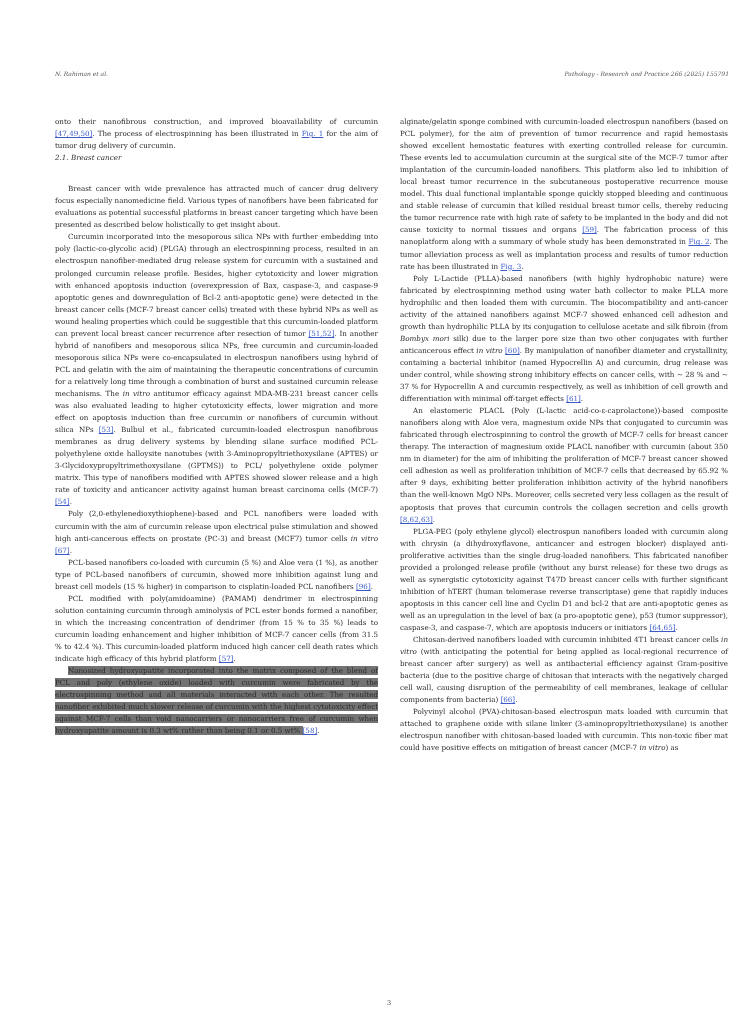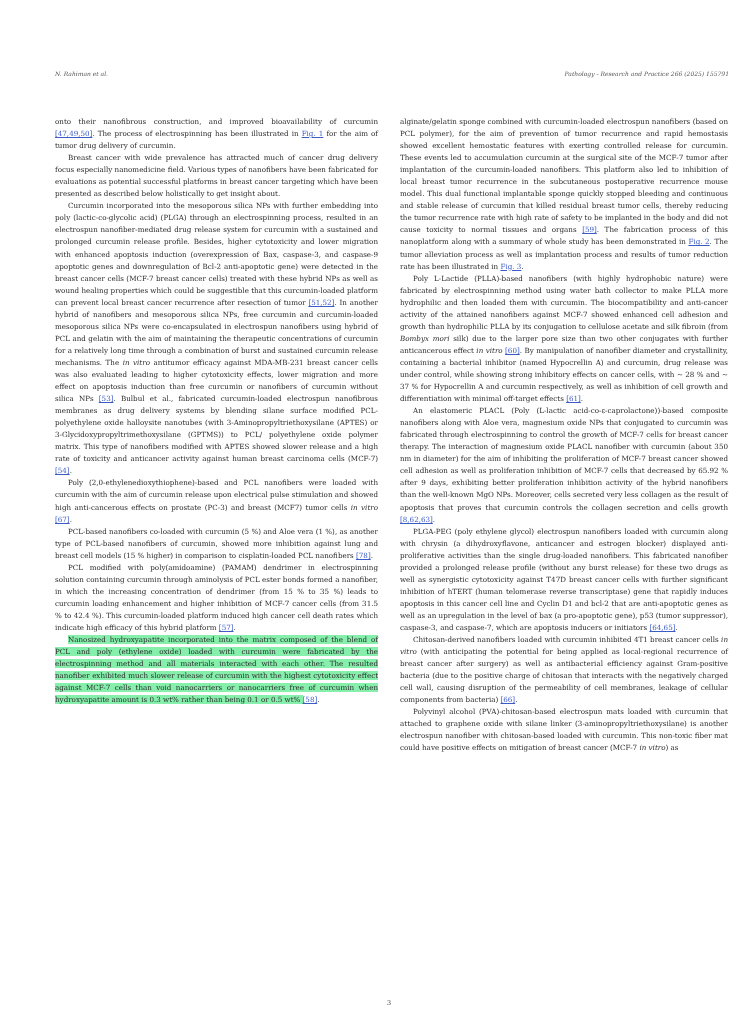--- a/index.html
+++ b/index.html
@@ -11,43 +11,44 @@
   .col { position: absolute; top: 76px; font-size: 7.15px; line-height: 12.05px; text-align: justify;
          hyphens: auto; margin-top: 40px; }
   .col-left { left: 55px; width: 323px; }
   .col-right { left: 400px; width: 328px; }
   .col p { margin: 0; text-indent: 13px; }
   .col p.noindent { text-indent: 0; }
   .sec-title { font-weight: bold; font-size: 7.6px; line-height: 12.5px; margin: 19px 0 12px 0 !important;
                text-indent: 0 !important; color: #1e1e1e; }
   .subsec-title { font-style: italic; margin: 0 0 19px 0 !important; text-indent: 0 !important; }
   .ref { color: #3b5bc7; text-decoration: underline; }
-  .hl { background: #86efac; }
+  .hl { background: #737373; }
   i { }
   .page-num { position: absolute; top: 999px; left: 387px; font-size: 6.5px; color: #444; }
 </style>
 </head>
 <body>
 
 <div>
   <div class="running-head rh-left">N. Rahiman et al.</div>
   <div class="running-head rh-right">Pathology - Research and Practice 266 (2025) 155791</div>
 </div>
 
 <div class="col col-left">
   <p class="noindent"><span>onto their nanofibrous construction, and improved bioavailability of curcumin </span><a class="ref">[47,49,50]</a><span>. The process of electrospinning has been illustrated in </span><a class="ref">Fig. 1</a><span> for the aim of tumor drug delivery of curcumin.</span></p>
 
+  <p class="subsec-title">2.1.  Breast cancer</p>
 
   <p>Breast cancer with wide prevalence has attracted much of cancer drug delivery focus especially nanomedicine field. Various types of nanofibers have been fabricated for evaluations as potential successful platforms in breast cancer targeting which have been presented as described below holistically to get insight about.</p>
 
   <p><span>Curcumin incorporated into the mesoporous silica NPs with further embedding into poly (lactic-co-glycolic acid) (PLGA) through an electrospinning process, resulted in an electrospun nanofiber-mediated drug release system for curcumin with a sustained and prolonged curcumin release profile. Besides, higher cytotoxicity and lower migration with enhanced apoptosis induction (overexpression of Bax, caspase-3, and caspase-9 apoptotic genes and downregulation of Bcl-2 anti-apoptotic gene) were detected in the breast cancer cells (MCF-7 breast cancer cells) treated with these hybrid NPs as well as wound healing properties which could be suggestible that this curcumin-loaded platform can prevent local breast cancer recurrence after resection of tumor </span><a class="ref">[51,52]</a><span>. In another hybrid of nanofibers and mesoporous silica NPs, free curcumin and curcumin-loaded mesoporous silica NPs were co-encapsulated in electrospun nanofibers using hybrid of PCL and gelatin with the aim of maintaining the therapeutic concentrations of curcumin for a relatively long time through a combination of burst and sustained curcumin release mechanisms. The </span><i>in vitro</i><span> antitumor efficacy against MDA-MB-231 breast cancer cells was also evaluated leading to higher cytotoxicity effects, lower migration and more effect on apoptosis induction than free curcumin or nanofibers of curcumin without silica NPs </span><a class="ref">[53]</a><span>. Bulbul et al., fabricated curcumin-loaded electrospun nanofibrous membranes as drug delivery systems by blending silane surface modified PCL-polyethylene oxide halloysite nanotubes (with 3-Aminopropyltriethoxysilane (APTES) or 3-Glycidoxypropyltrimethoxysilane (GPTMS)) to PCL/ polyethylene oxide polymer matrix. This type of nanofibers modified with APTES showed slower release and a high rate of toxicity and anticancer activity against human breast carcinoma cells (MCF-7) </span><a class="ref">[54]</a><span>.</span></p>
 
   <p><span>Poly (2,0-ethylenedioxythiophene)-based and PCL nanofibers were loaded with curcumin with the aim of curcumin release upon electrical pulse stimulation and showed high anti-cancerous effects on prostate (PC-3) and breast (MCF7) tumor cells </span><i>in vitro</i><span> </span><a class="ref">[67]</a><span>.</span></p>
 
-  <p><span>PCL-based nanofibers co-loaded with curcumin (5 %) and Aloe vera (1 %), as another type of PCL-based nanofibers of curcumin, showed more inhibition against lung and breast cell models (15 % higher) in comparison to cisplatin-loaded PCL nanofibers </span><a class="ref">[78]</a><span>.</span></p>
+  <p><span>PCL-based nanofibers co-loaded with curcumin (5 %) and Aloe vera (1 %), as another type of PCL-based nanofibers of curcumin, showed more inhibition against lung and breast cell models (15 % higher) in comparison to cisplatin-loaded PCL nanofibers </span><a class="ref">[96]</a><span>.</span></p>
 
   <p><span>PCL modified with poly(amidoamine) (PAMAM) dendrimer in electrospinning solution containing curcumin through aminolysis of PCL ester bonds formed a nanofiber, in which the increasing concentration of dendrimer (from 15 % to 35 %) leads to curcumin loading enhancement and higher inhibition of MCF-7 cancer cells (from 31.5 % to 42.4 %). This curcumin-loaded platform induced high cancer cell death rates which indicate high efficacy of this hybrid platform </span><a class="ref">[57]</a><span>.</span></p>
 
   <p><span class="hl">Nanosized hydroxyapatite incorporated into the matrix composed of the blend of PCL and poly (ethylene oxide) loaded with curcumin were fabricated by the electrospinning method and all materials interacted with each other. The resulted nanofiber exhibited much slower release of curcumin with the highest cytotoxicity effect against MCF-7 cells than void nanocarriers or nanocarriers free of curcumin when hydroxyapatite amount is 0.3 wt% rather than being 0.1 or 0.5 wt% </span><a class="ref">[58]</a><span>.</span></p>
 
 </div>
 
 <div class="col col-right">
   <p class="noindent"><span>alginate/gelatin sponge combined with curcumin-loaded electrospun nanofibers (based on PCL polymer), for the aim of prevention of tumor recurrence and rapid hemostasis showed excellent hemostatic features with exerting controlled release for curcumin. These events led to accumulation curcumin at the surgical site of the MCF-7 tumor after implantation of the curcumin-loaded nanofibers. This platform also led to inhibition of local breast tumor recurrence in the subcutaneous postoperative recurrence mouse model. This dual functional implantable sponge quickly stopped bleeding and continuous and stable release of curcumin that killed residual breast tumor cells, thereby reducing the tumor recurrence rate with high rate of safety to be implanted in the body and did not cause toxicity to normal tissues and organs </span><a class="ref">[59]</a><span>. The fabrication process of this nanoplatform along with a summary of whole study has been demonstrated in </span><a class="ref">Fig. 2</a><span>. The tumor alleviation process as well as implantation process and results of tumor reduction rate has been illustrated in </span><a class="ref">Fig. 3</a><span>.</span></p>
 

